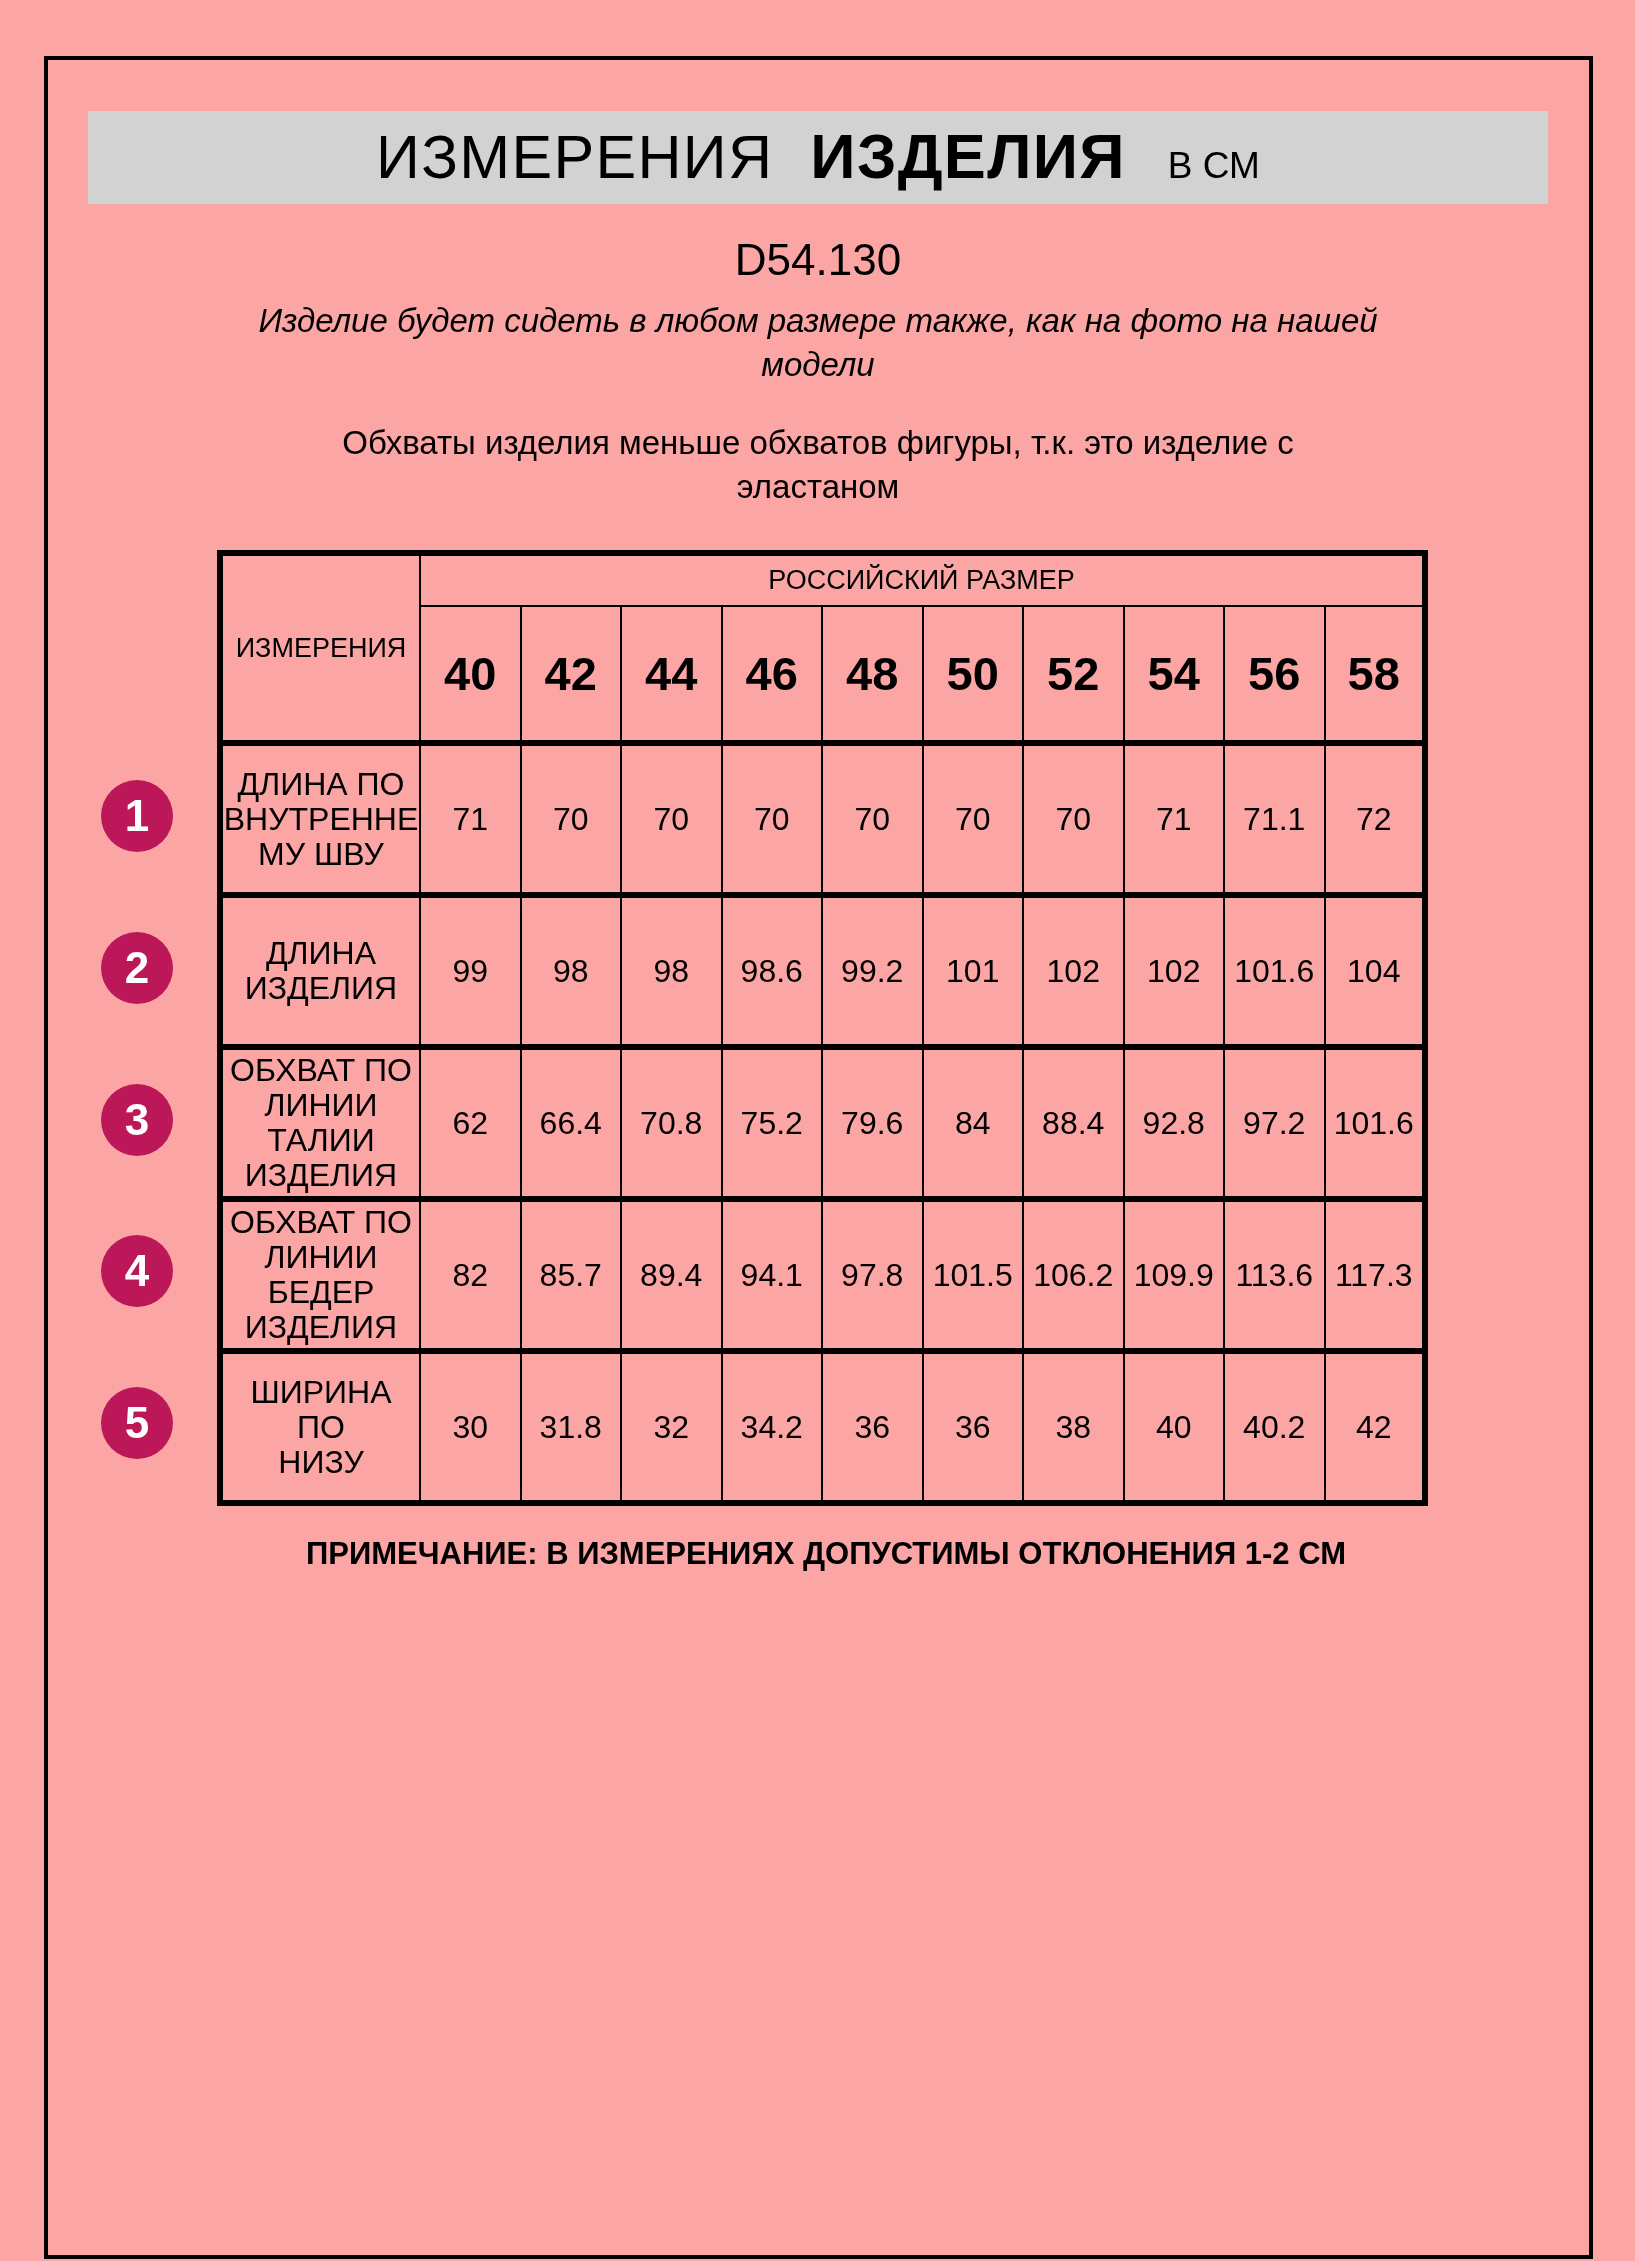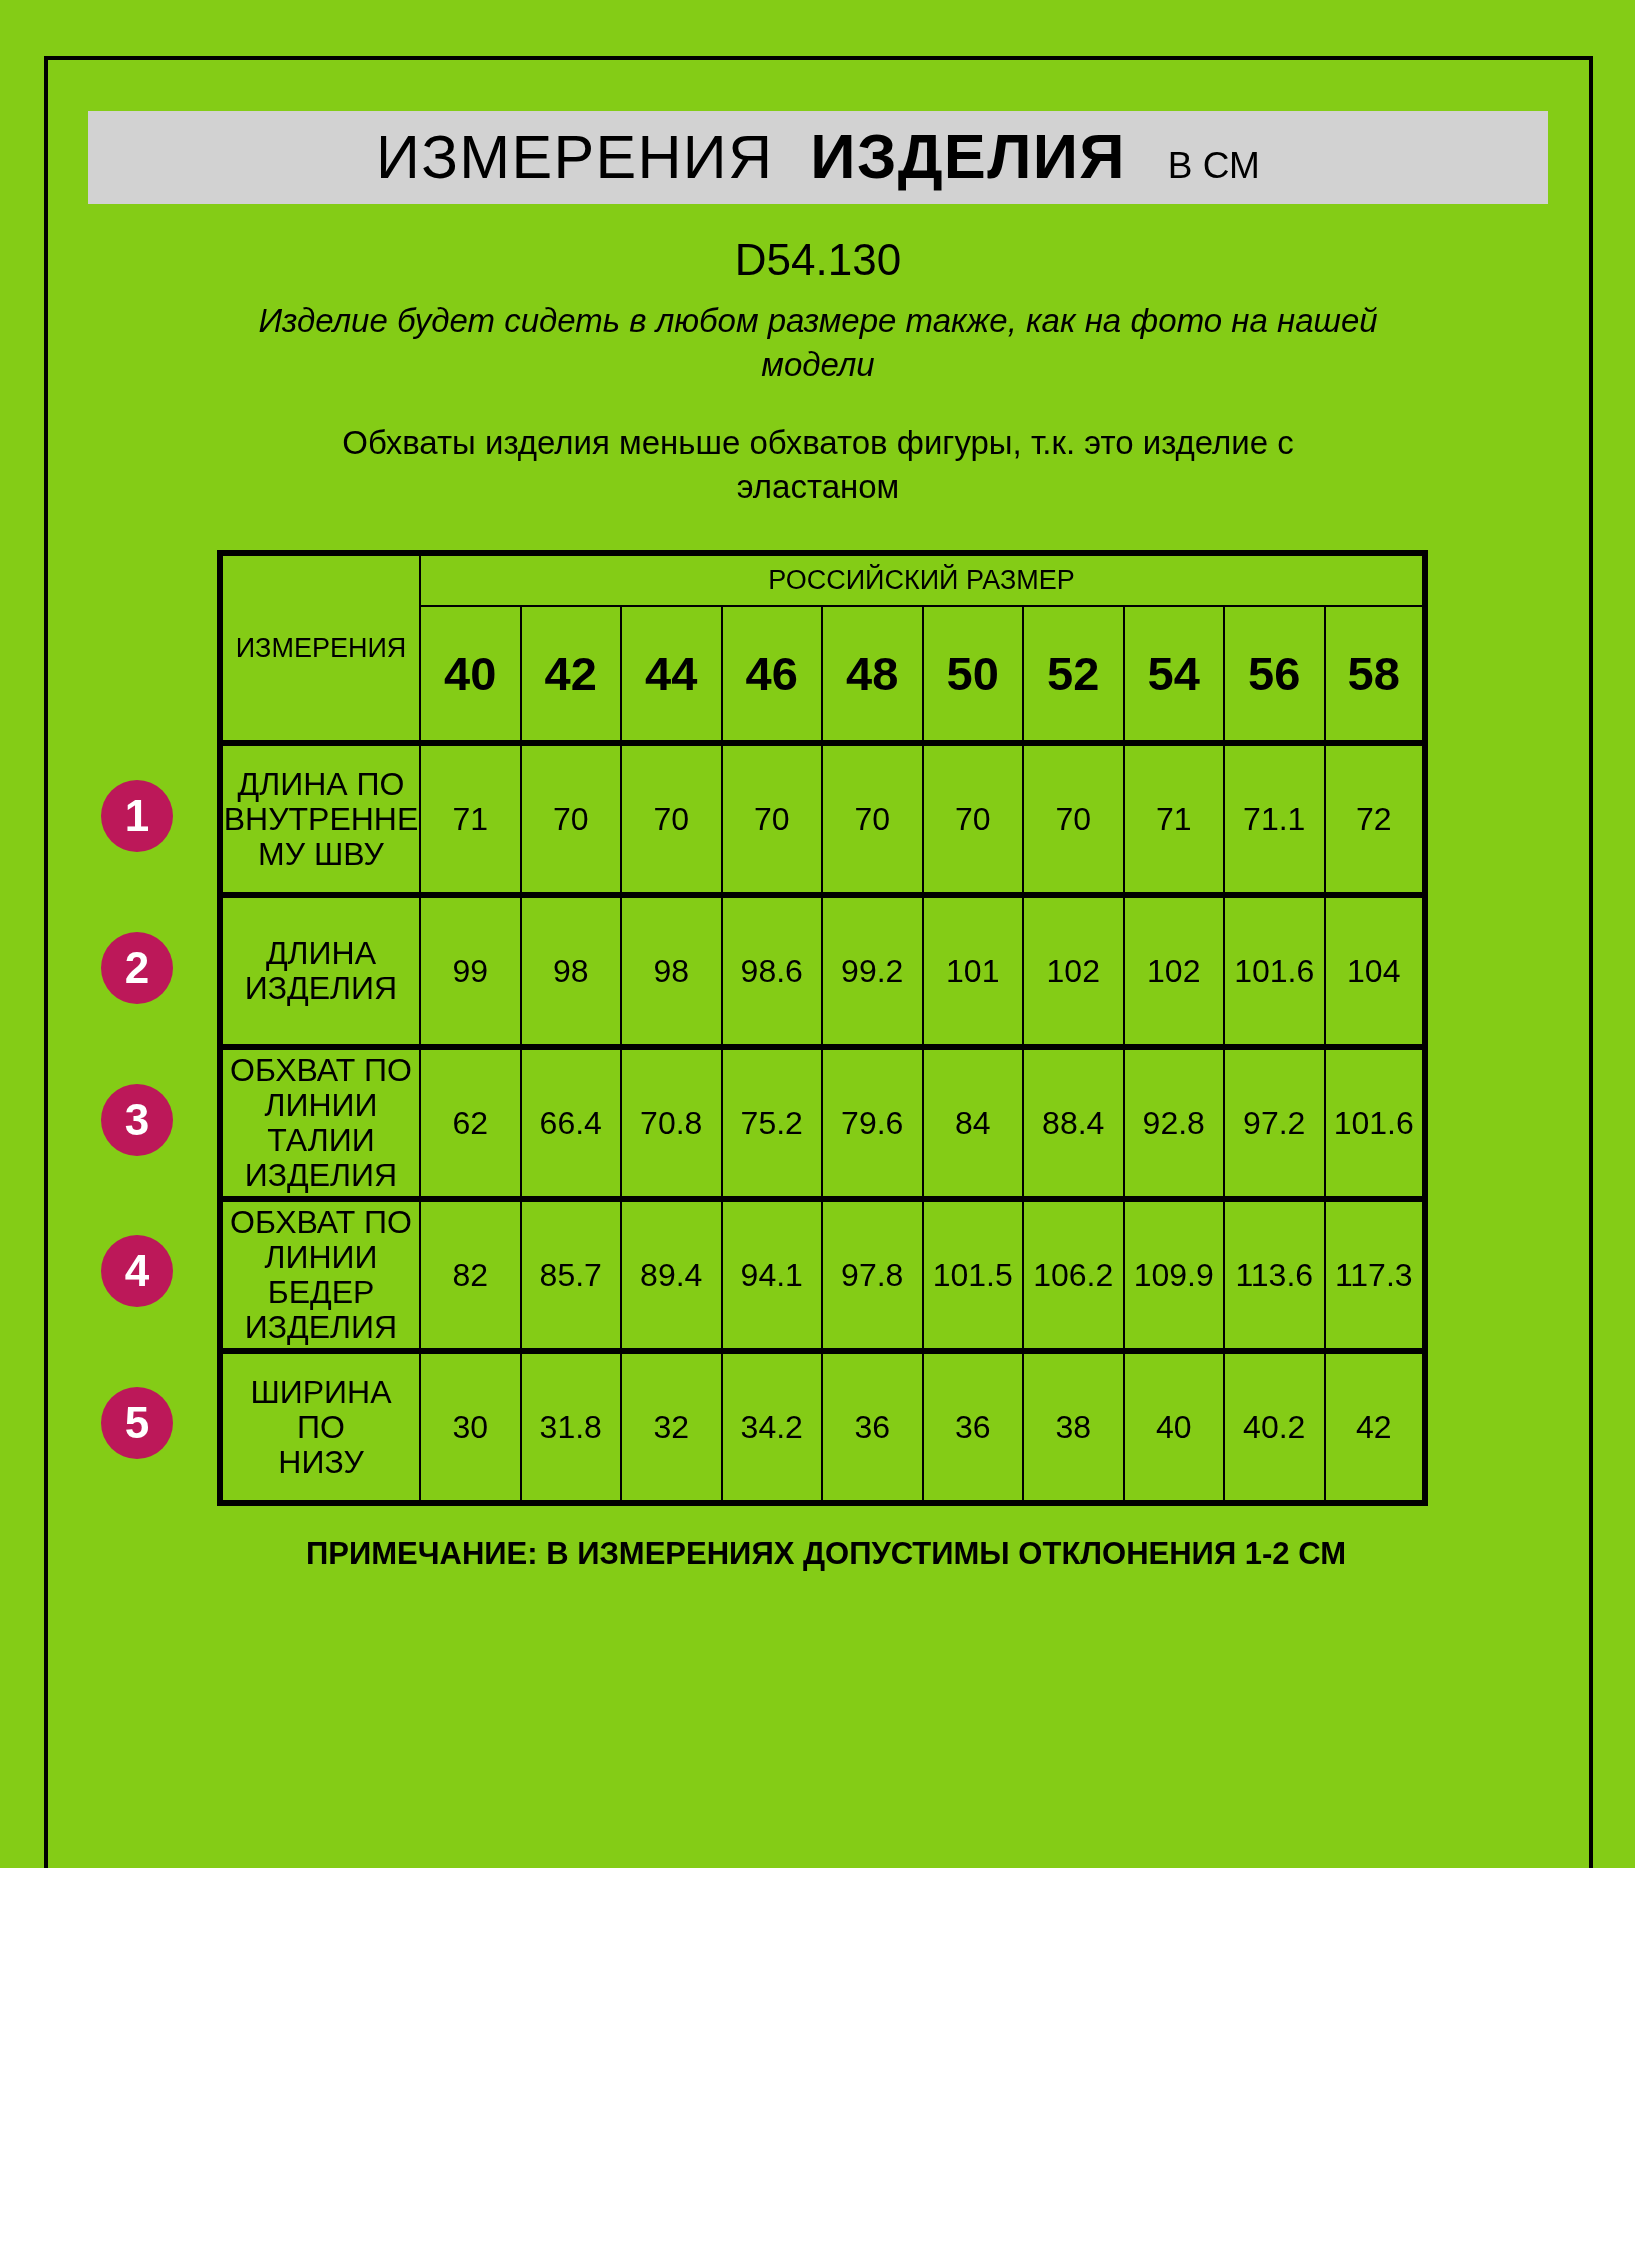--- a/index.html
+++ b/index.html
@@ -3,22 +3,22 @@
 <meta charset="utf-8">
 <style>
   html, body {
     margin: 0;
     padding: 0;
     background: #ffffff;
   }
   .page {
     position: relative;
     width: 1636px;
-    height: 1868px;
-    background: #84cc16;
+    height: 2261px;
+    background: #fca5a5;
     font-family: "Liberation Sans", sans-serif;
     color: #000000;
     overflow: hidden;
   }
   .frame {
     position: absolute;
     left: 44px;
     top: 56px;
     width: 1549px;
     height: 2203px;

